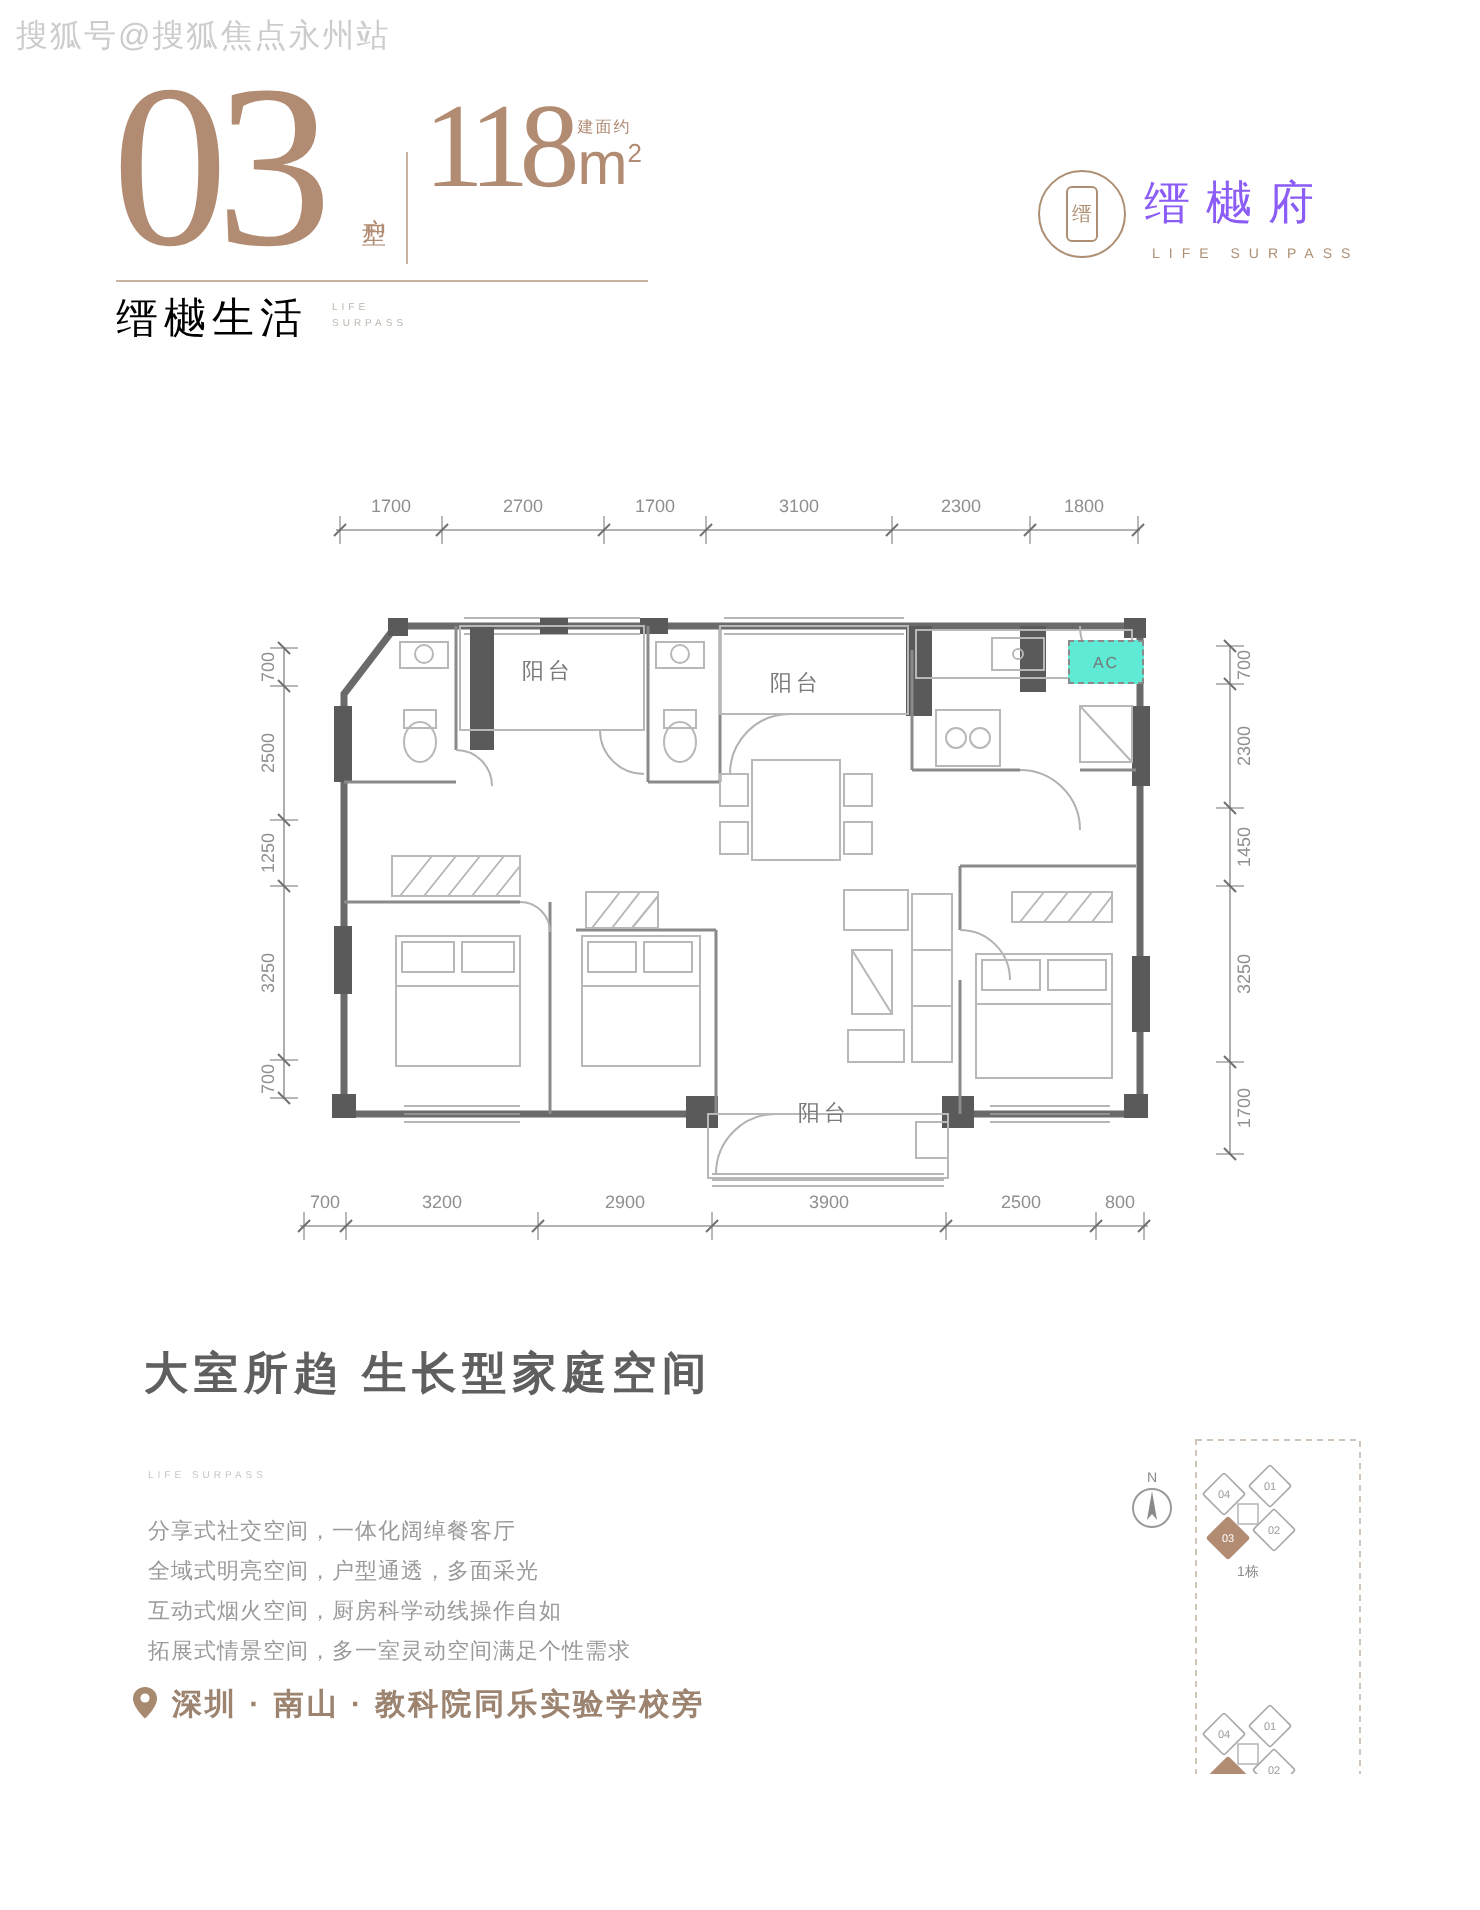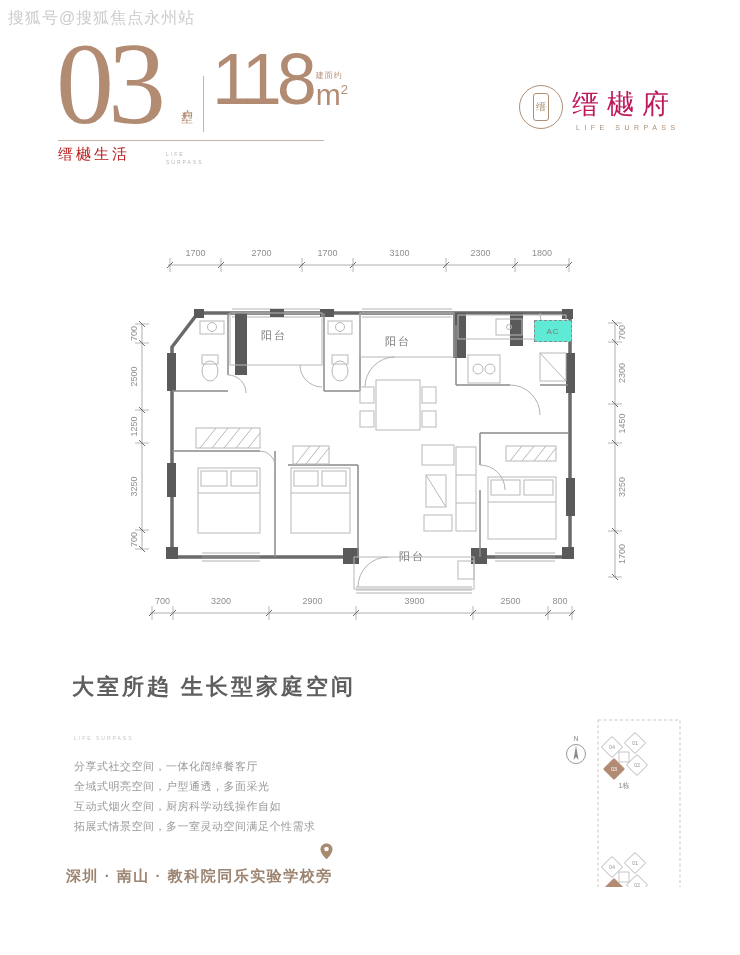--- a/index.html
+++ b/index.html
@@ -9,41 +9,41 @@
   
   .watermark{position:absolute;left:8px;top:8px;font-size:16px;color:#cccccc;letter-spacing:1px;}
 
   
   .unit-num{position:absolute;left:56px;top:26px;font-family:"Liberation Serif",serif;
             font-size:116px;line-height:1;color:#b28b73;letter-spacing:-6px;}
   .unit-label{position:absolute;left:178px;top:99px;font-size:12px;color:#b28b73;
               writing-mode:vertical-rl;letter-spacing:3px;}
   .title-divider{position:absolute;left:203px;top:76px;width:1px;height:56px;background:#c9b2a0;}
   .area-row{position:absolute;left:212px;top:44px;display:flex;align-items:flex-end;}
-  .area-num{font-family:Liberation Sans, sans-serif;font-size:72px;line-height:0.98;
+  .area-num{font-family:Liberation Serif, serif;font-size:60px;line-height:0.98;
             color:#b28b73;letter-spacing:-5px;}
   .area-unit{margin-left:4px;margin-bottom:6px;color:#b28b73;}
   .area-prefix{display:block;font-size:8px;letter-spacing:1px;margin-bottom:1px;}
   .area-m{font-family:Liberation Sans, sans-serif;font-size:30px;line-height:0.85;}
   .area-m sup{font-size:13px;}
   .header-rule{position:absolute;left:58px;top:140px;width:266px;height:1px;background:#c9b4a2;}
   .slogan{position:absolute;left:58px;top:145px;font-family:"Liberation Serif",serif;
-          font-size:15px;color:#b91c1c;letter-spacing:3px;}
+          font-size:21px;color:#000000;letter-spacing:3px;}
   .slogan-sub{position:absolute;left:166px;top:151px;font-size:5px;color:#bdb5ac;
               letter-spacing:2px;line-height:1.5;}
 
   
   .brand-mark{position:absolute;left:519px;top:85px;width:42px;height:42px;
               border:1.5px solid #ae8f74;border-radius:50%;
               display:flex;align-items:center;justify-content:center;}
   .brand-seal{width:14px;height:26px;border:1px solid #ae8f74;border-radius:3px;
               display:flex;align-items:center;justify-content:center;
               font-size:10px;color:#ae8f74;}
   .brand-name{position:absolute;left:572px;top:86px;font-family:"Liberation Serif",serif;
-              font-size:27px;color:#be185d;letter-spacing:8px;}
+              font-size:23px;color:#8b5cf6;letter-spacing:8px;}
   .brand-en{position:absolute;left:576px;top:124px;font-size:7px;color:#ae8f74;letter-spacing:4.5px;}
 
   
   .plan{position:absolute;left:110px;top:225px;width:530px;height:430px;}
   .plan svg{position:absolute;left:0;top:0;}
   .dim-text{font-size:9px;fill:#8f8f8f;text-anchor:middle;font-family:"Liberation Sans",sans-serif;}
   .room-label{position:absolute;font-size:11px;color:#7a7a7a;letter-spacing:2px;}
   .lbl-balc-tl{left:151px;top:103px;}
   .lbl-balc-tm{left:275px;top:109px;}
   .lbl-balc-b{left:289px;top:324px;}
@@ -52,21 +52,21 @@
           display:flex;align-items:center;justify-content:center;}
 
   
   .features-title{position:absolute;left:72px;top:672px;font-size:22px;color:#5f5f5f;
                   font-weight:bold;letter-spacing:3px;}
   .features-sub{position:absolute;left:74px;top:735px;font-size:5px;color:#c6c6c6;letter-spacing:2px;}
   .bullets{position:absolute;left:74px;top:756px;font-size:11px;color:#9a9a9a;
            line-height:20px;letter-spacing:0.5px;}
 
   
-  .location{position:absolute;left:66px;top:843px;display:flex;align-items:flex-end;gap:7px;flex-direction:column;}
+  .location{position:absolute;left:66px;top:843px;display:flex;align-items:flex-start;gap:7px;}
   .location-text{font-size:15px;color:#9c8470;font-weight:bold;letter-spacing:1.5px;}
 
   
   .disclaimer{position:absolute;left:64px;top:927px;width:556px;font-size:5px;
               line-height:7px;color:#c2c2c2;letter-spacing:0.4px;}
 
   
   .siteplan{position:absolute;left:545px;top:705px;width:160px;height:235px;}
   .unit-text{font-size:5.5px;text-anchor:middle;font-family:"Liberation Sans",sans-serif;}
   .bld-text{font-size:7px;fill:#8a8a8a;text-anchor:middle;}

